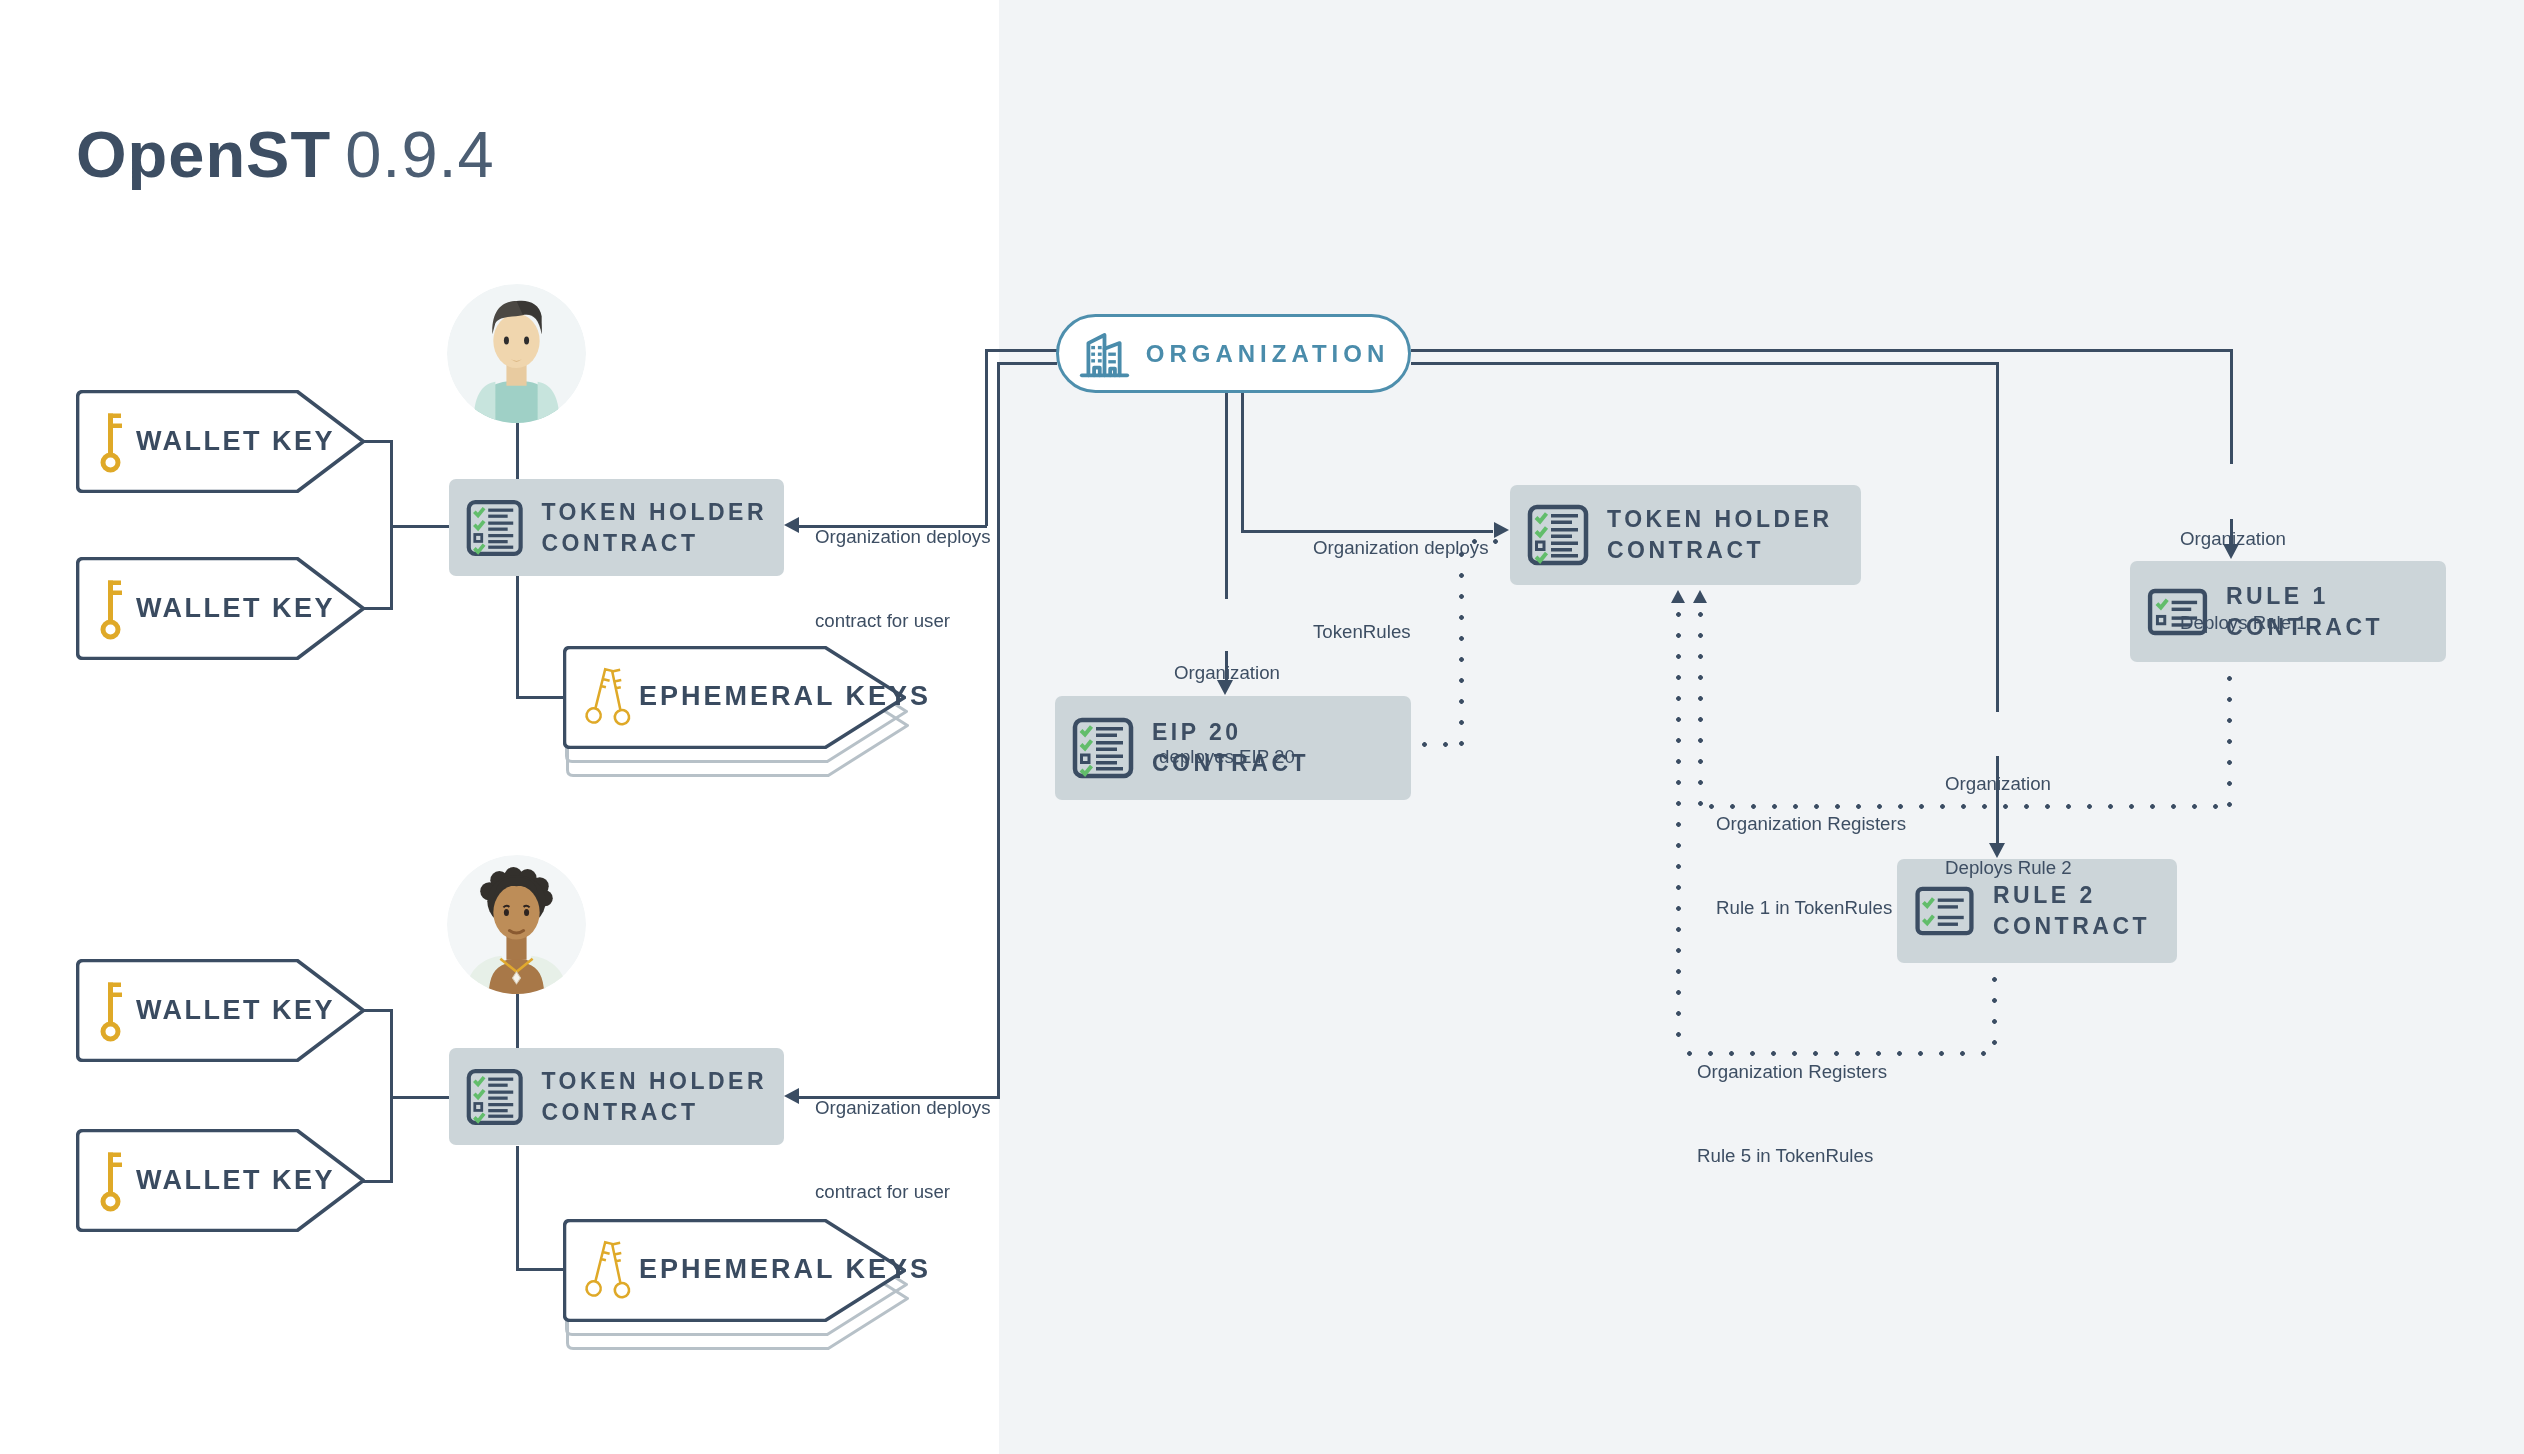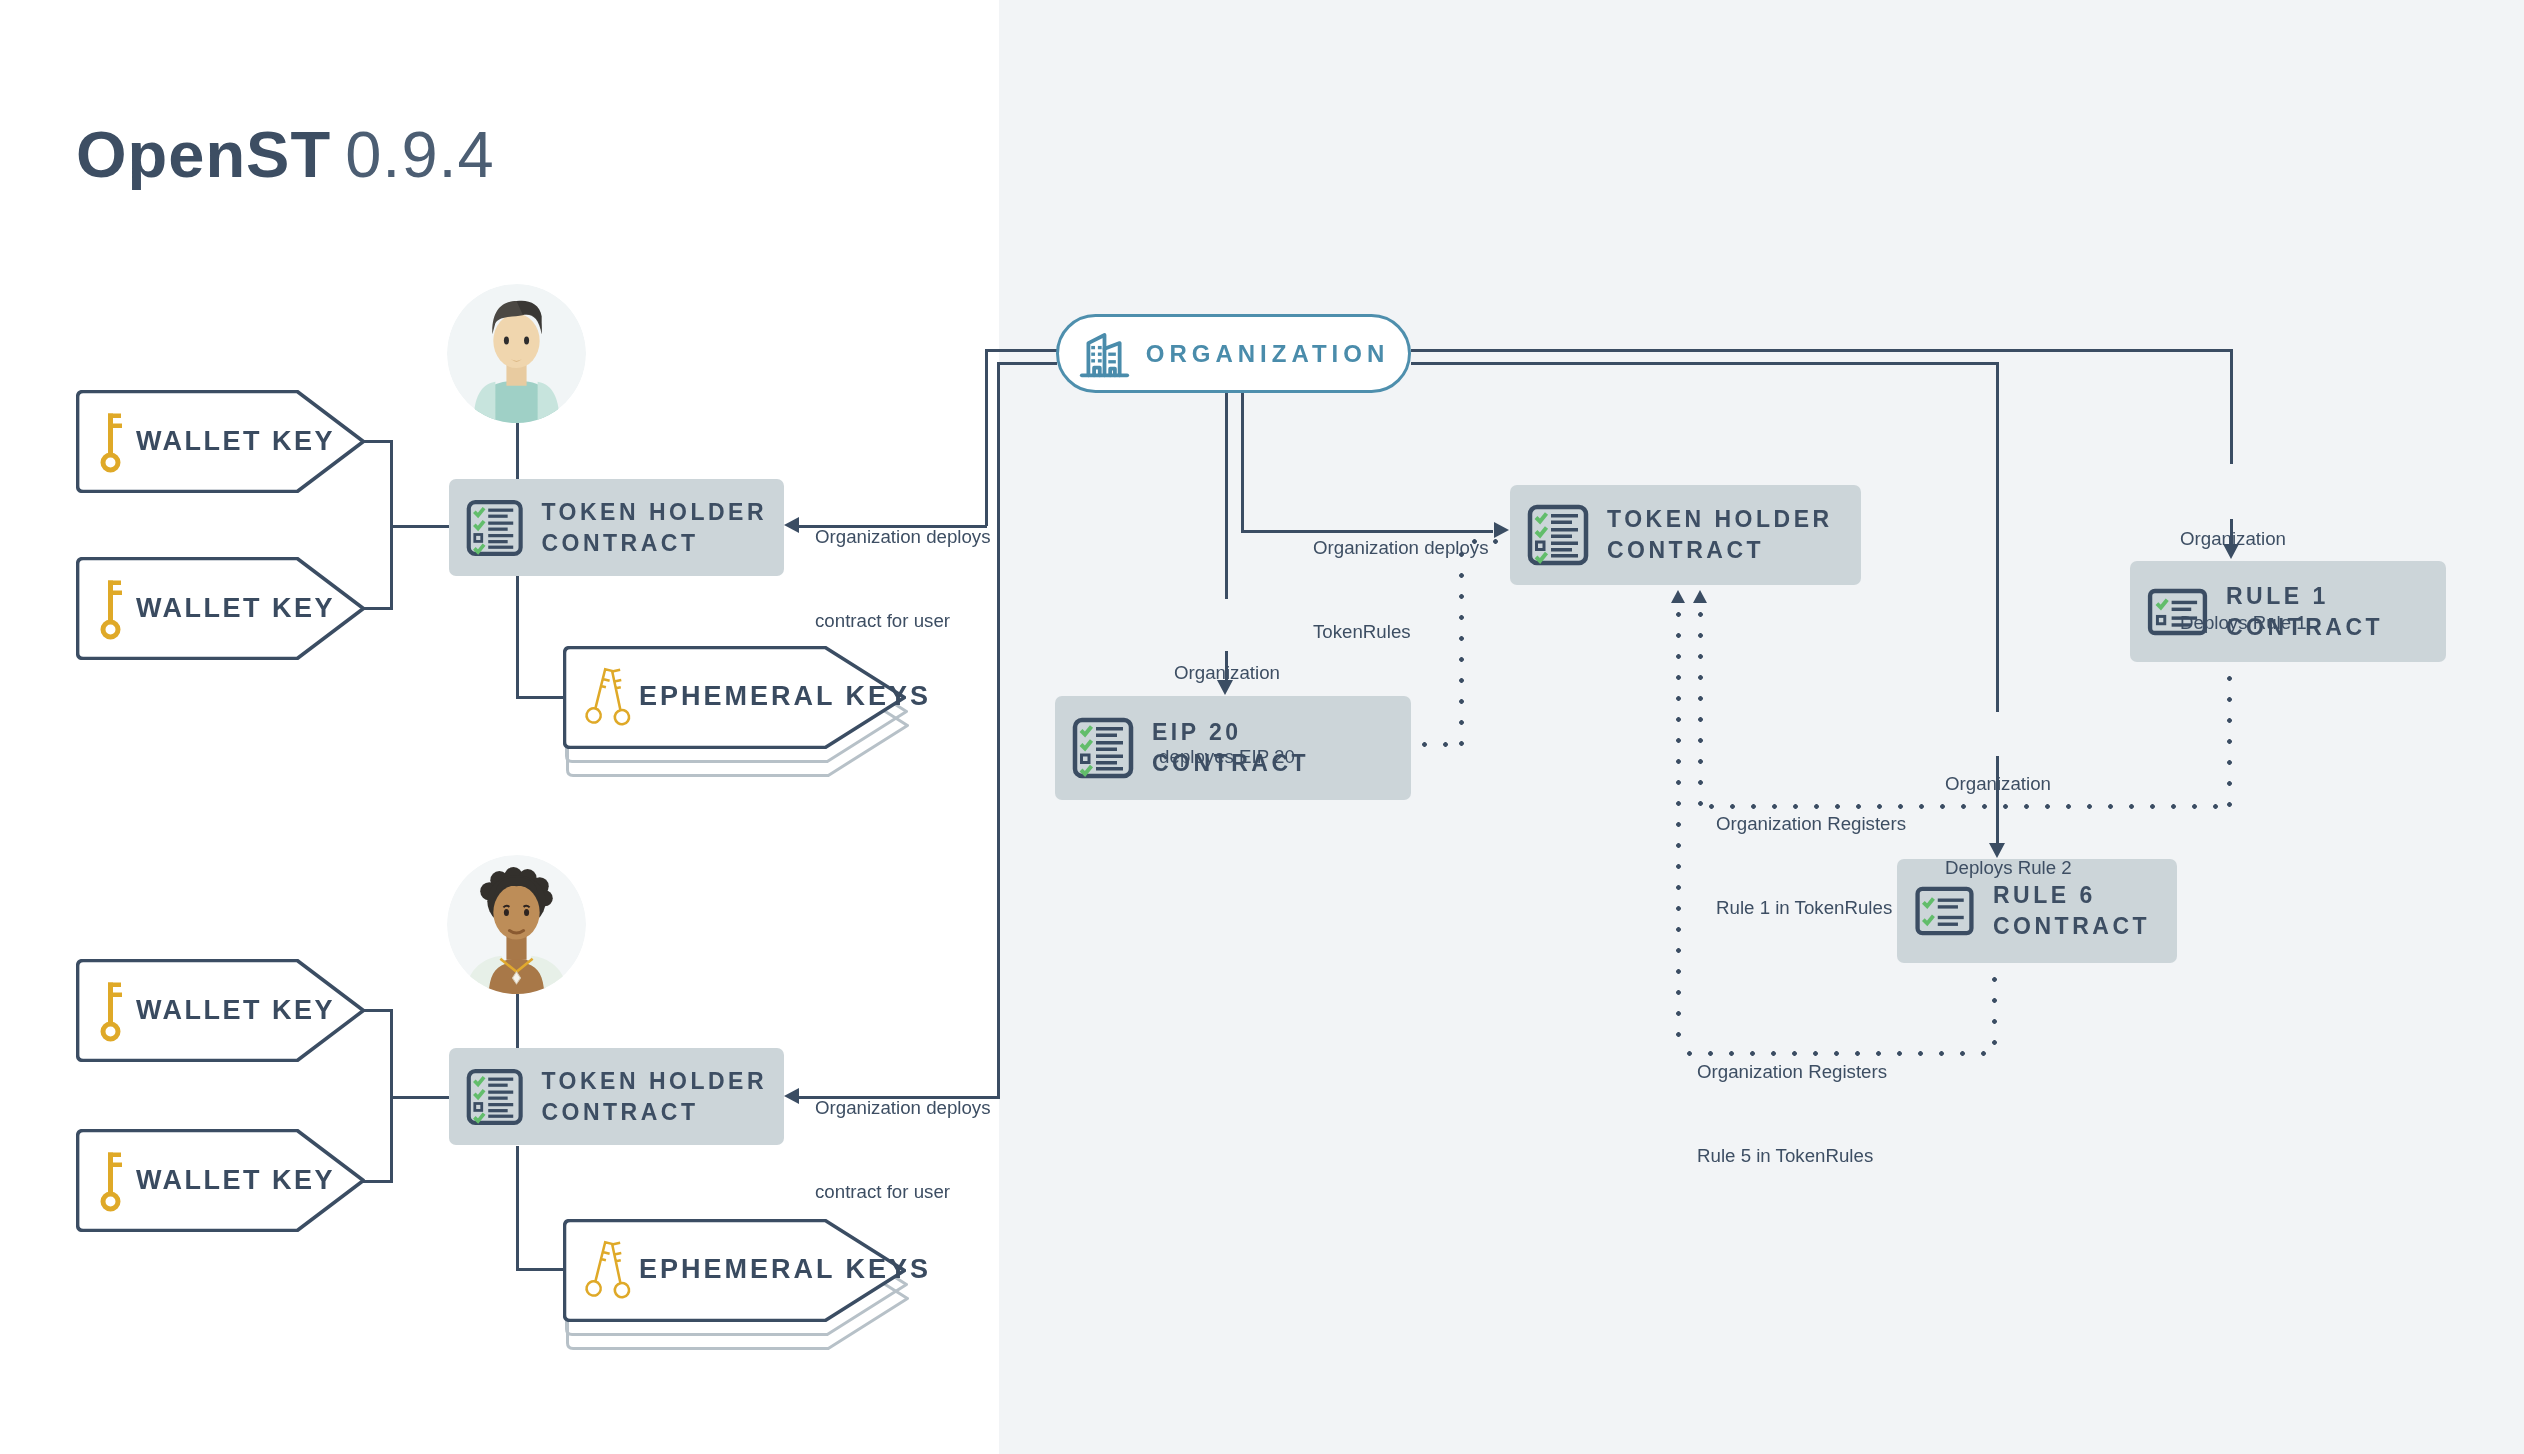--- a/index.html
+++ b/index.html
@@ -370,21 +370,21 @@
     <div class="ctext">
         <div>RULE 1</div>
         <div>CONTRACT</div>
       </div>
   </div>
   <div class="cbox" style="left:1897px;top:859px;width:280px;height:104px">
     <svg width="61" height="50" viewBox="0 0 124 104">
         <use href="#ic-rulelist"></use>
       </svg>
     <div class="ctext">
-        <div>RULE 6</div>
+        <div>RULE 2</div>
         <div>CONTRACT</div>
       </div>
   </div>
 
   <div class="elabel" style="left:815px;top:467px">
     <div>Organization deploys</div>
     <div>contract for user</div>
   </div>
   <div class="elabel" style="left:815px;top:1038px">
     <div>Organization deploys</div>

